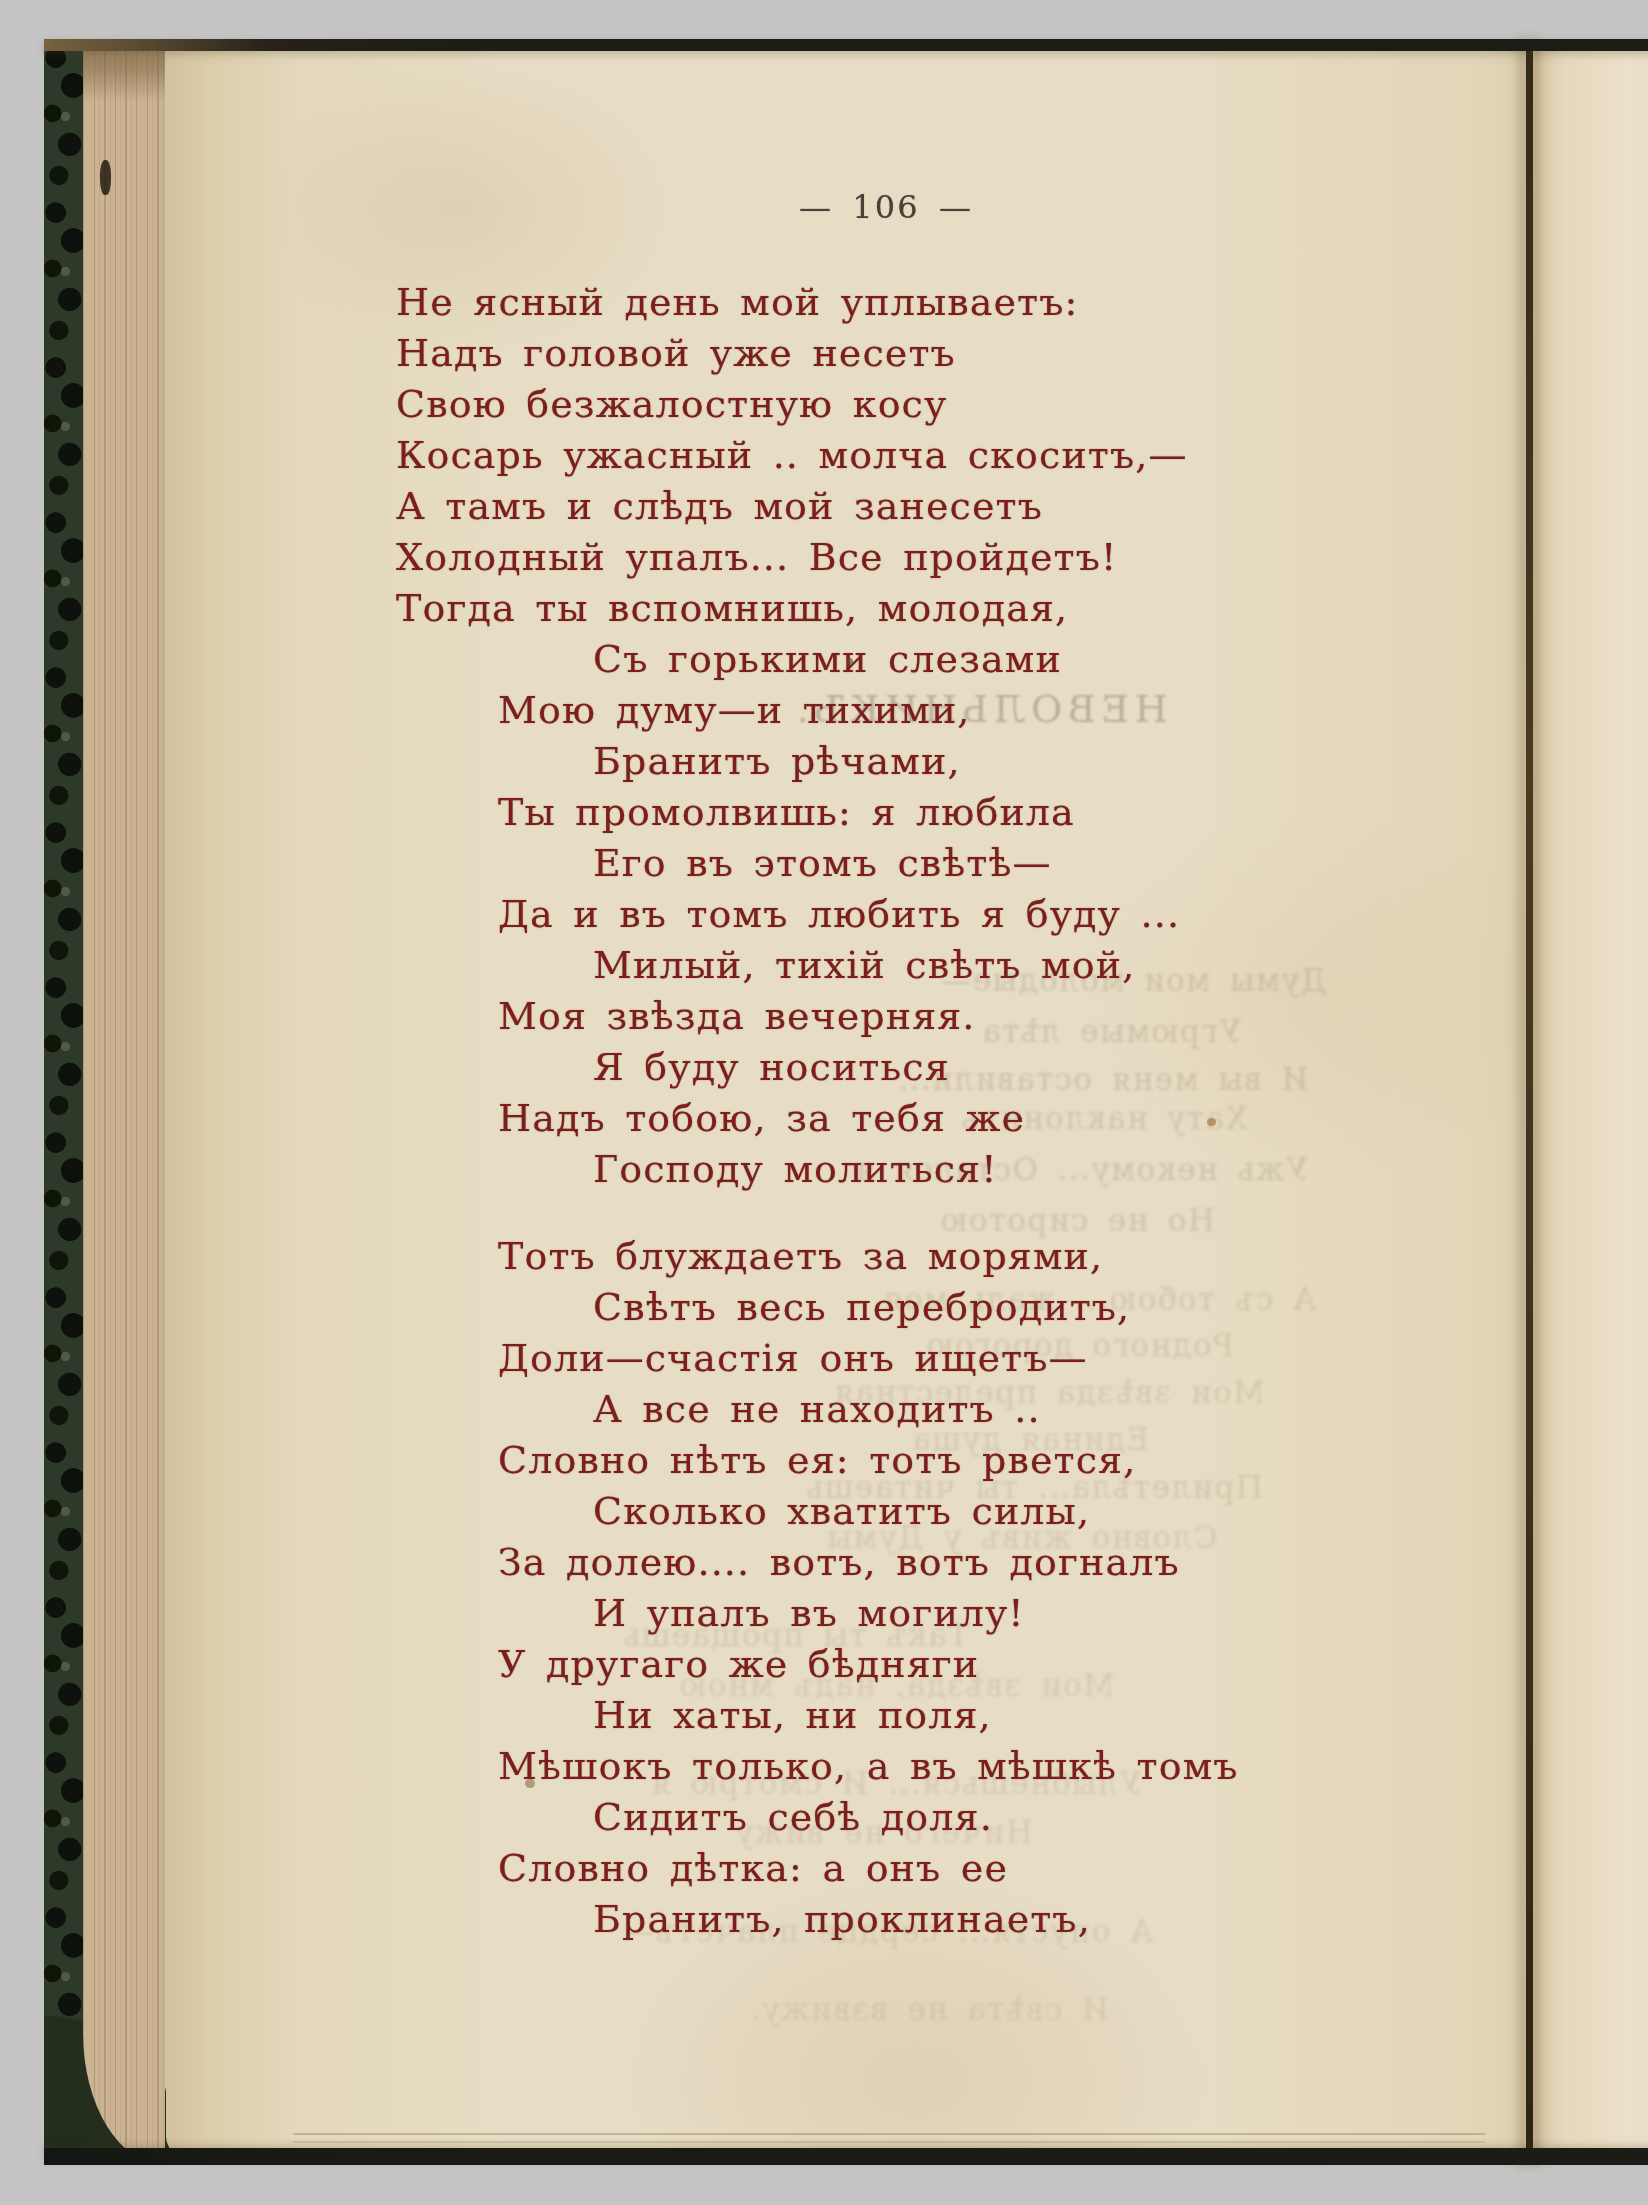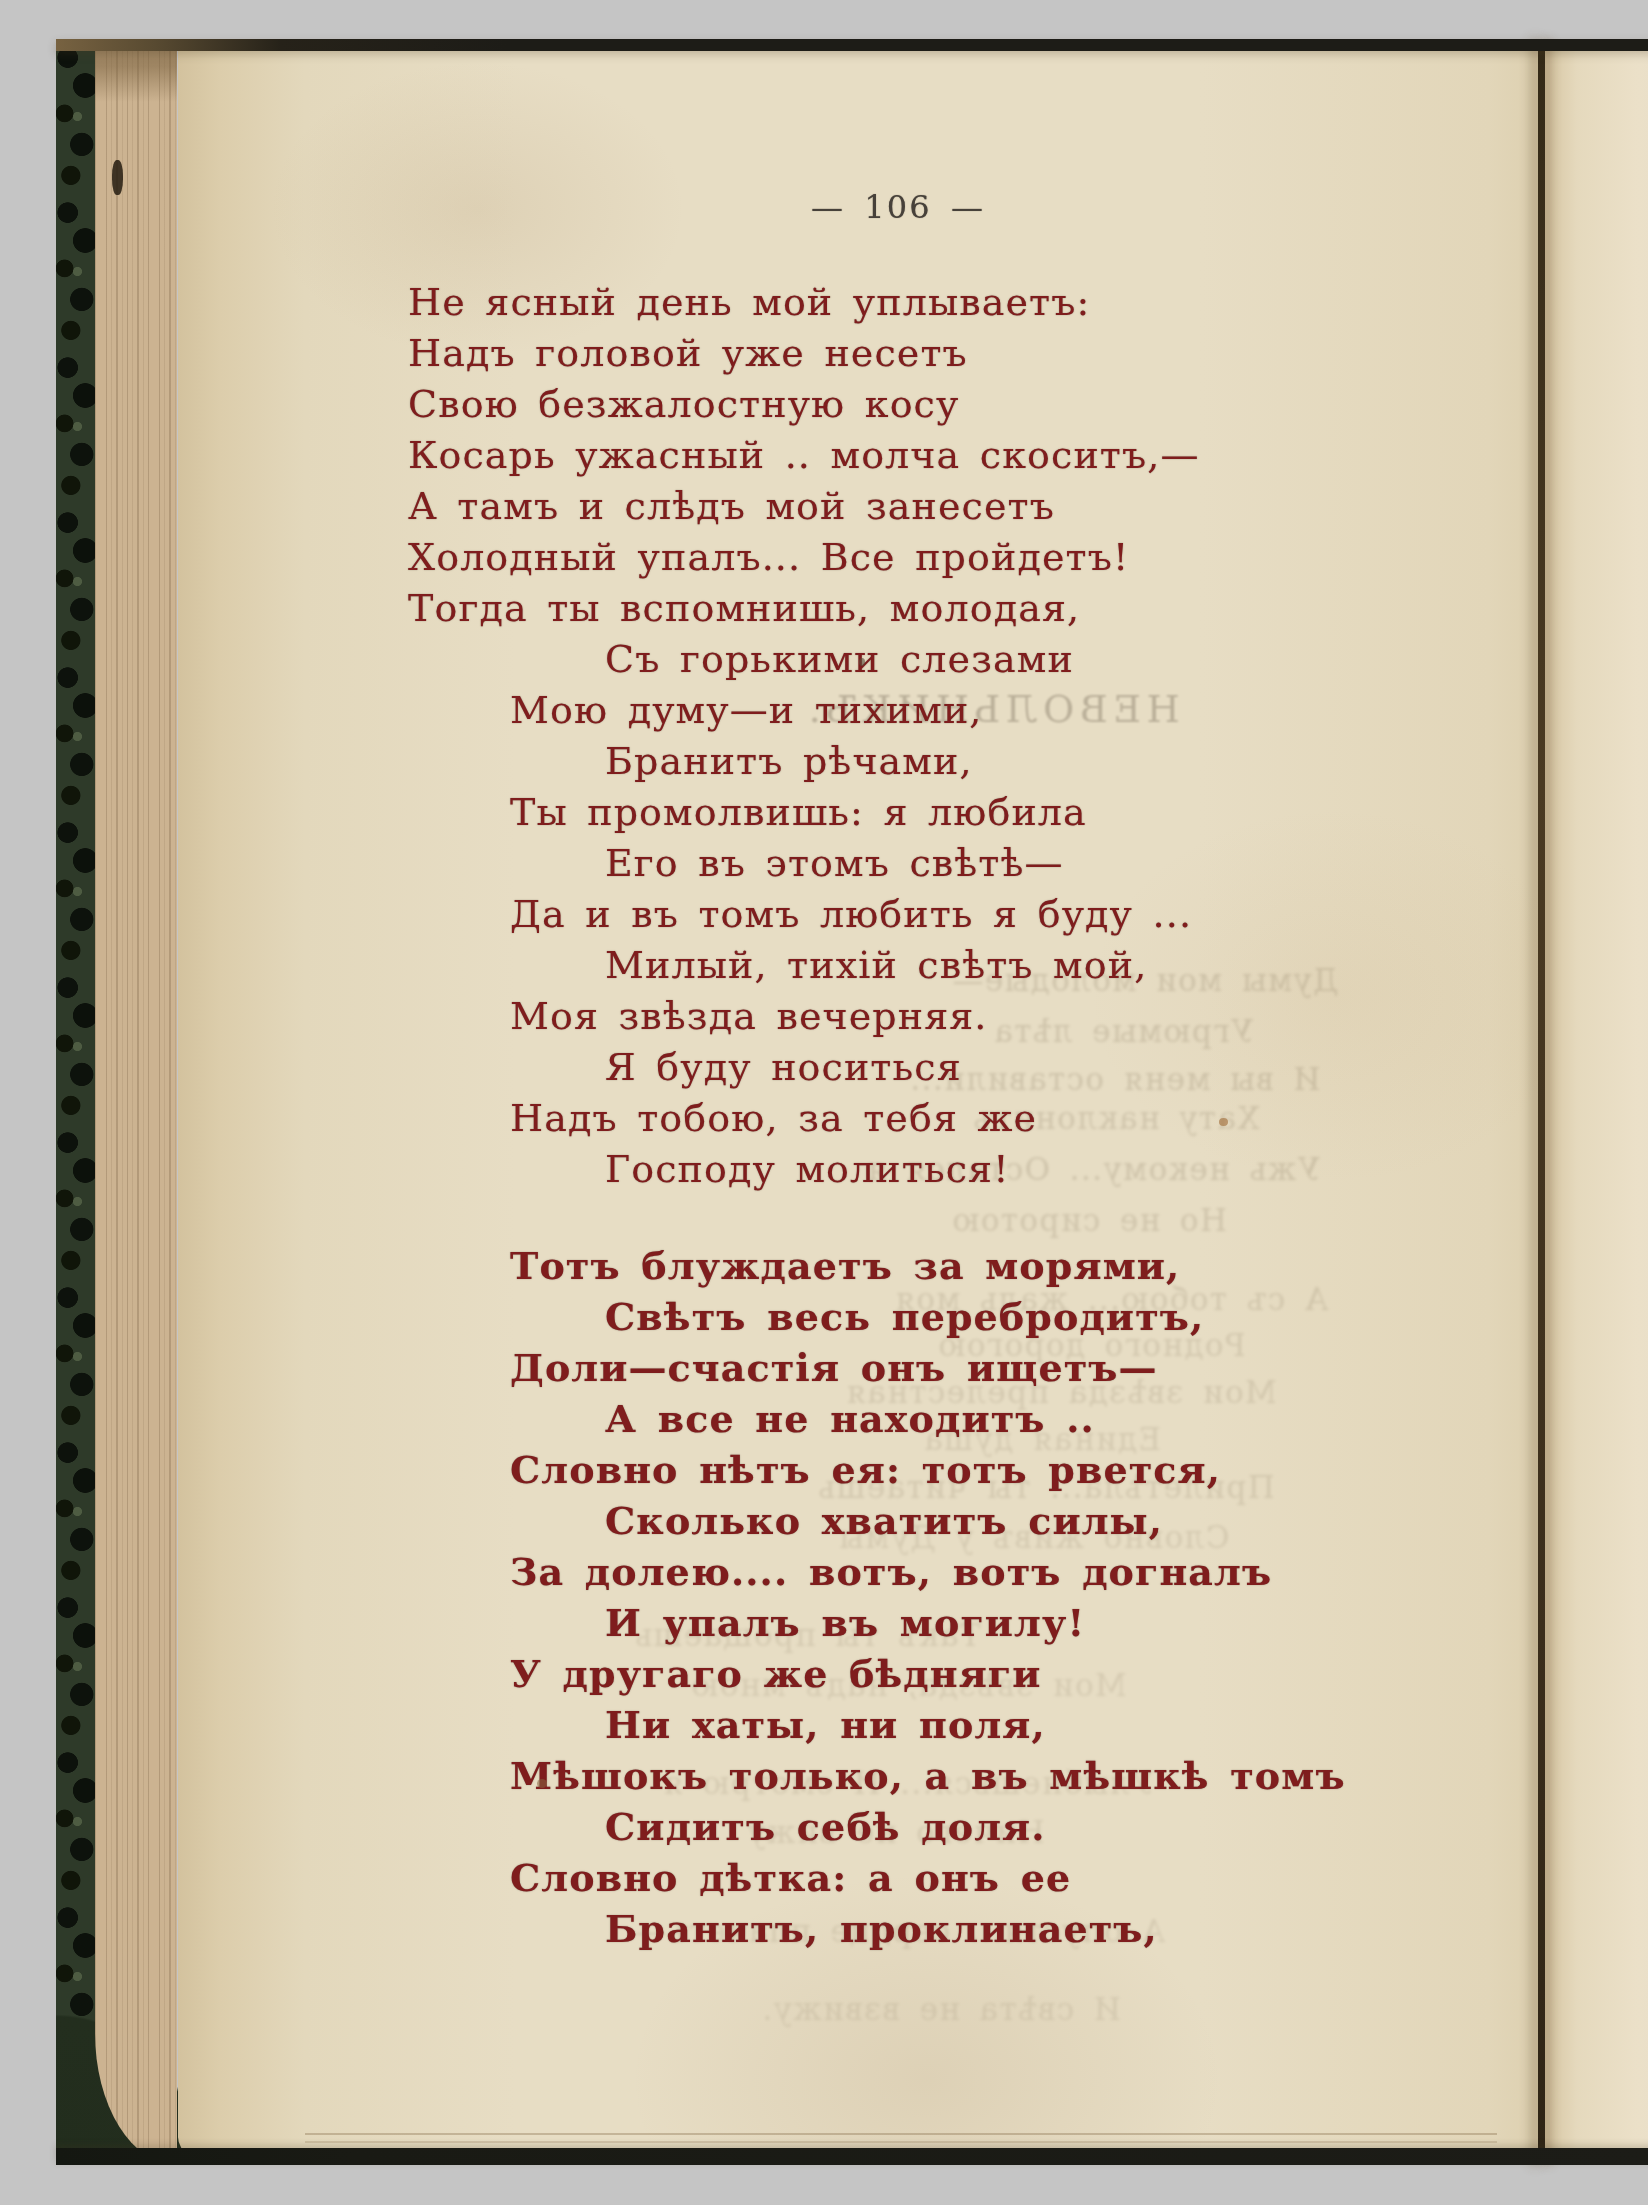--- a/index.html
+++ b/index.html
@@ -1,21 +1,21 @@
 <!DOCTYPE html>
 <html style="font-size:11.3px"><head>
 <meta charset="utf-8">
 <style>
   html,body{margin:0;padding:0;}
   body{
     width:1649px;height:2205px;position:relative;overflow:hidden;
     background:#c5c5c5;
     font-family:"DejaVu Serif", serif;
   }
-  .scan{position:absolute;left:16px;top:0;width:1630px;height:2205px;}
+  .scan{position:absolute;left:4px;top:0;width:1630px;height:2205px;}
   .book{position:absolute;left:40px;top:39px;width:1609px;height:2126px;}
 
   
   .cover-strip{
     position:absolute;left:0;top:0;width:39px;height:100%;
     background-color:#2e3a29;
     background-image:
       radial-gradient(circle at 30% 12%, #0d120c 0 10px, rgba(13,18,12,0) 10.6px),
       radial-gradient(circle at 75% 30%, #0c110b 0 12px, rgba(13,18,12,0) 12.7px),
       radial-gradient(circle at 22% 48%, #101509 0 8.5px, rgba(13,18,12,0) 9.2px),
@@ -90,21 +90,21 @@
 
   .poem{position:absolute;left:352px;top:238px;width:1113px;color:#7f1d1d;font-size:38px;}
   .poem-line{
     line-height:51px;white-space:nowrap;
     letter-spacing:1.1px;word-spacing:6.3px;
     text-shadow:0 0 1.3px rgba(62,54,44,.55);
   }
   .indent-0{padding-left:0;}
   .indent-1{padding-left:102px;}
   .indent-2{padding-left:197px;}
-  .stanza + .stanza{margin-top:45px;font-weight:bold;}
+  .stanza + .stanza{margin-top:36px;}
 
   
   .ghost-layer{position:absolute;left:0;top:0;width:100%;height:100%;}
   .ghost-line{
     position:absolute;transform:scaleX(-1);
     color:#6e5f45;font-size:31px;letter-spacing:1.4px;word-spacing:7px;
     filter:blur(1.5px);white-space:nowrap;
   }
   .ghost-title{
     font-size:38px;letter-spacing:5.6px;color:#5d5140;filter:blur(1.1px);

